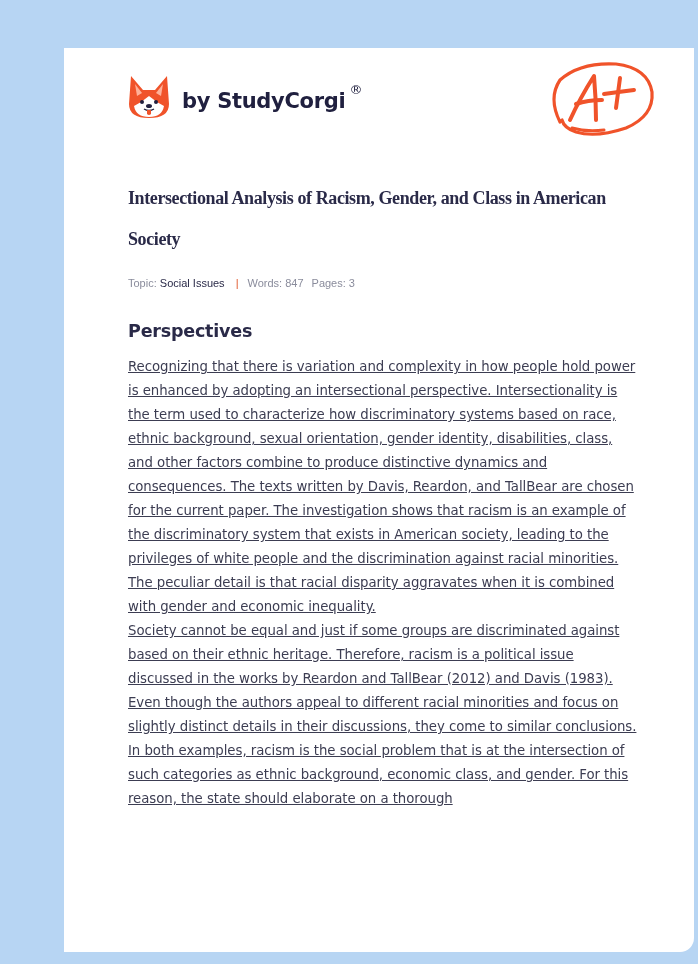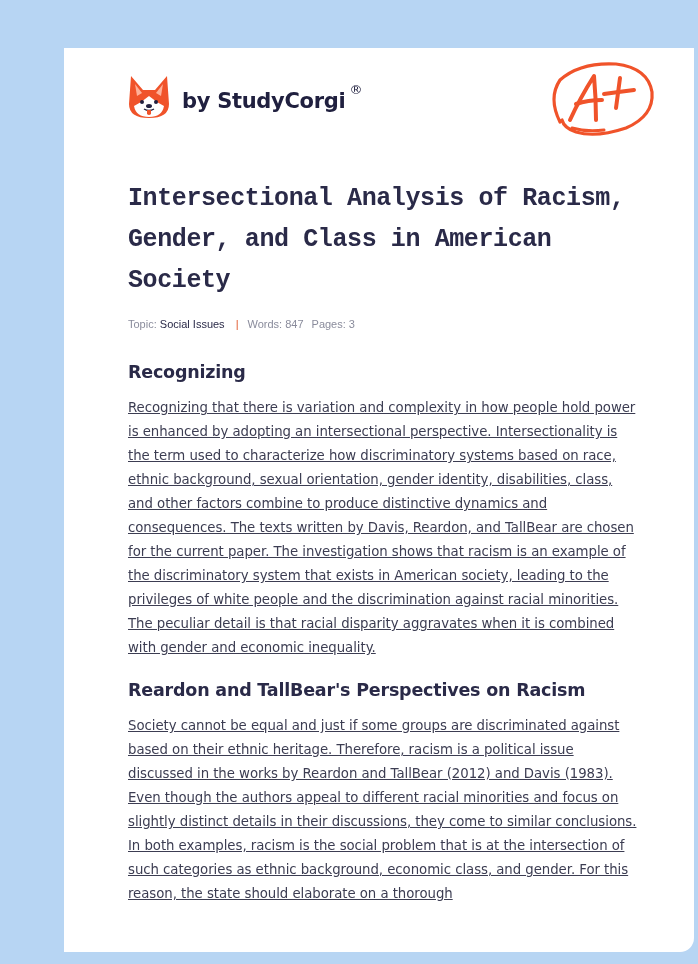--- a/index.html
+++ b/index.html
@@ -22,22 +22,22 @@
     .brand {
       margin-left: 12px; margin-top: 8px;
       font-family: "DejaVu Sans", sans-serif; font-weight: bold;
       font-size: 21px; color: #20203f; letter-spacing: -0.3px;
     }
     .reg { font-family: "DejaVu Sans", sans-serif; font-size: 13px; color: #20203f; margin-left: 4px; margin-top: -16px; }
     .grade { position: absolute; left: 482px; top: 10px; width: 110px; height: 82px; }
 
     .content { position: absolute; left: 64px; top: 130px; width: 512px; }
     h1 {
-      margin: 0; font-family: Liberation Mono, monospace; font-weight: bold;
-      font-size: 25px; line-height: 41px; color: #2a2a48; letter-spacing: -0.4px;
+      margin: 0; font-family: Liberation Serif, serif; font-weight: bold;
+      font-size: 18px; line-height: 41px; color: #2a2a48; letter-spacing: -0.4px;
     }
     .meta { margin-top: 13px; font-size: 11px; color: #8a8c9c; height: 20px; line-height: 20px; }
     .meta .topic-val { color: #2a2a48; }
     .meta .sep { color: #e0582c; margin: 0 9px 0 11px; }
     .meta .pages { margin-left: 8px; }
     h2 {
       margin: 26px 0 12px 0; font-family: "DejaVu Sans", sans-serif; font-weight: bold;
       font-size: 17.5px; line-height: 24px; color: #2a2a48; letter-spacing: -0.2px;
     }
     h2.second { margin-top: 18px; }
@@ -76,19 +76,18 @@
     </svg>
   </div>
 
   <div class="content">
     <h1>Intersectional Analysis of Racism, Gender, and Class in American Society</h1>
     <div class="meta">
       <span>Topic:</span>
       <span class="topic-val">Social Issues</span><span class="sep">|</span><span>Words: 847</span><span class="pages">Pages: 3</span>
     </div>
 
-    <h2>Recognizing</h2>
+    <h2>Perspectives</h2>
     <p>Recognizing that there is variation and complexity in how people hold power is enhanced by adopting an intersectional perspective. Intersectionality is the term used to characterize how discriminatory systems based on race, ethnic background, sexual orientation, gender identity, disabilities, class, and other factors combine to produce distinctive dynamics and consequences. The texts written by Davis, Reardon, and TallBear are chosen for the current paper. The investigation shows that racism is an example of the discriminatory system that exists in American society, leading to the privileges of white people and the discrimination against racial minorities. The peculiar detail is that racial disparity aggravates when it is combined with gender and economic inequality.</p>
 
-    <h2 class="second">Reardon and TallBear's Perspectives on Racism</h2>
     <p>Society cannot be equal and just if some groups are discriminated against based on their ethnic heritage. Therefore, racism is a political issue discussed in the works by Reardon and TallBear (2012) and Davis (1983). Even though the authors appeal to different racial minorities and focus on slightly distinct details in their discussions, they come to similar conclusions. In both examples, racism is the social problem that is at the intersection of such categories as ethnic background, economic class, and gender. For this reason, the state should elaborate on a thorough</p>
   </div>
 </div>
 
 </body></html>

